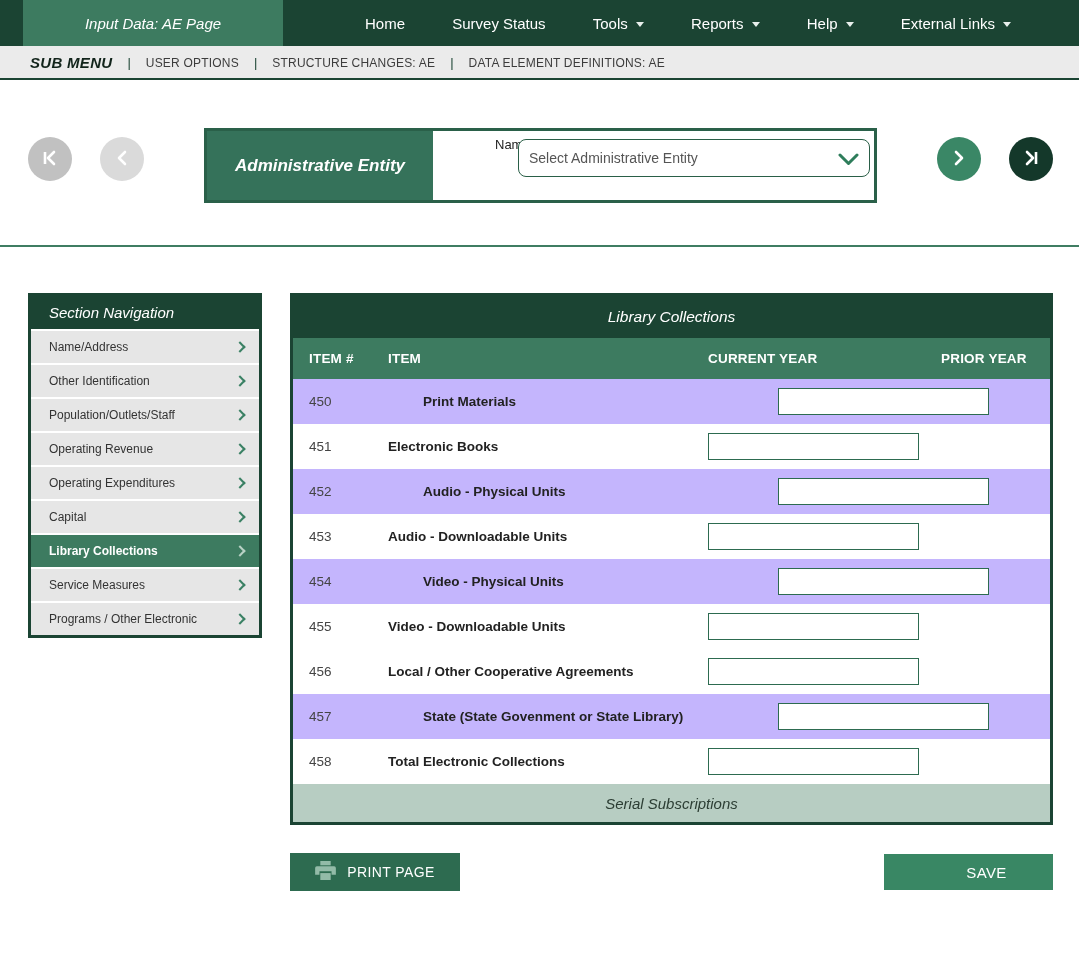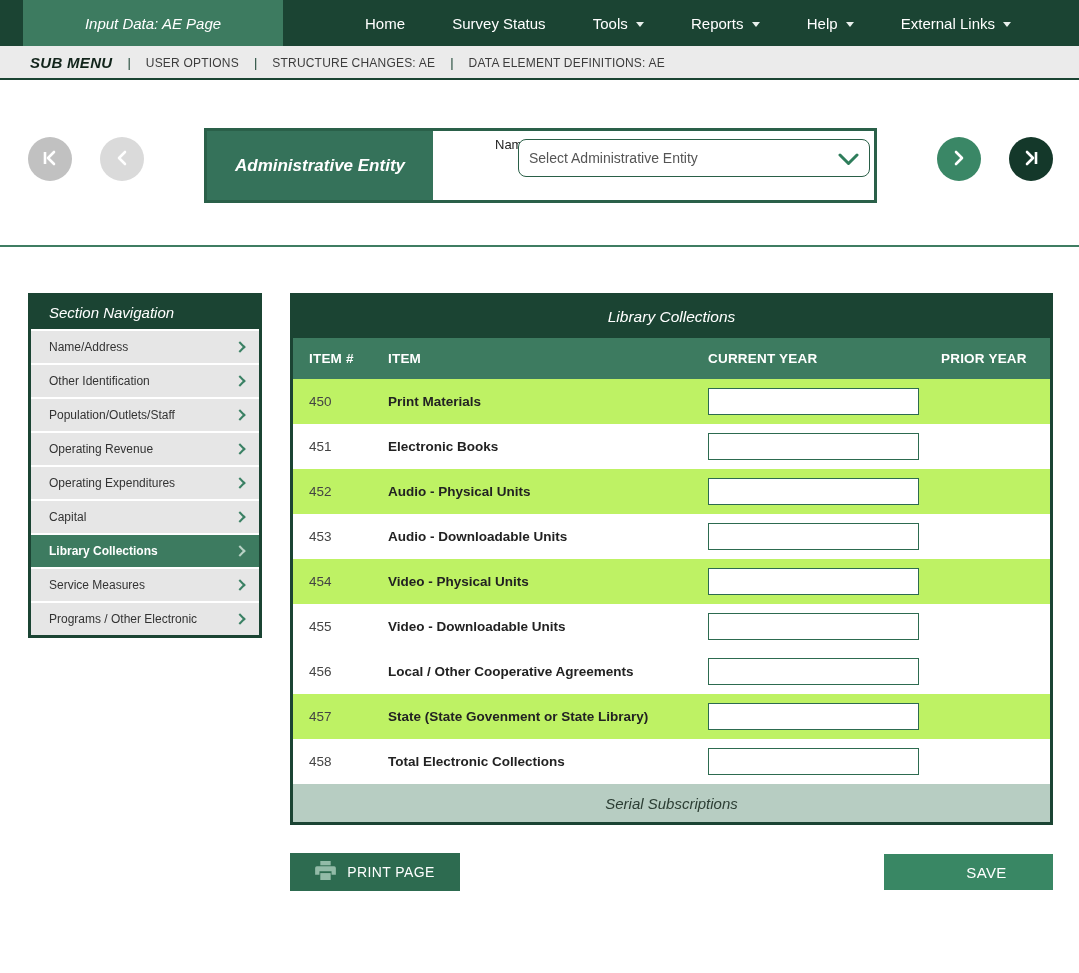--- a/index.html
+++ b/index.html
@@ -55,21 +55,21 @@
   .sidebar-item.active { background:#3d7b60; color:#fff; font-weight:700; }
   .chev { width:8px; height:8px; border-top:2.5px solid #3a8164; border-right:2.5px solid #3a8164; transform:rotate(45deg); flex:none; }
   .sidebar-item.active .chev { border-color:#b9d2c6; }
 
   .data-table { flex:1; border:3px solid #1b4433; background:#fff; }
   .table-title { height:42px; background:#1b4433; color:#fff; font-style:italic; font-size:15.5px; display:flex; align-items:center; justify-content:center; }
   .grid-cols { display:grid; grid-template-columns:95px 320px 233px 1fr; align-items:center; }
   .table-colhead { height:41px; background:#3d7b60; color:#fff; font-size:13.5px; font-weight:600; letter-spacing:0.2px; }
   .table-colhead span:first-child { padding-left:16px; }
   .row-item { height:45px; background:#fff; }
-  .row-item.alt { background:#bef264; }
+  .row-item.alt { background:#c4b5fd;gap:35px; }
   .row-num { padding-left:16px; font-size:13.5px; color:#444; }
   .row-label { font-size:13.5px; font-weight:700; color:#222; }
   .row-input { width:211px; height:27px; border:1px solid #2d6b50; background:#fff; padding:0 6px; font-size:13.5px; font-family:"Liberation Sans","DejaVu Sans",sans-serif; }
   .row-prior { font-size:13.5px; color:#444; }
   .row-section { height:38px; background:#b7cdc2; color:#2c3e34; font-style:italic; font-size:15px; display:flex; align-items:center; justify-content:center; }
 
   
   .actions { display:flex; justify-content:space-between; margin:28px 26px 0 290px; }
   .print-btn { width:170px; height:38px; background:#2d6b50; border:none; color:#fff; font-size:14px; letter-spacing:0.4px; display:flex; align-items:center; justify-content:center; gap:11px; cursor:pointer; font-family:"Liberation Sans","DejaVu Sans",sans-serif; }
   .save-btn { width:169px; height:36px; margin-top:1px; background:#398764; border:none; color:#fff; font-size:15px; letter-spacing:0.4px; cursor:pointer; font-family:"Liberation Sans","DejaVu Sans",sans-serif;padding-left:36px; }

